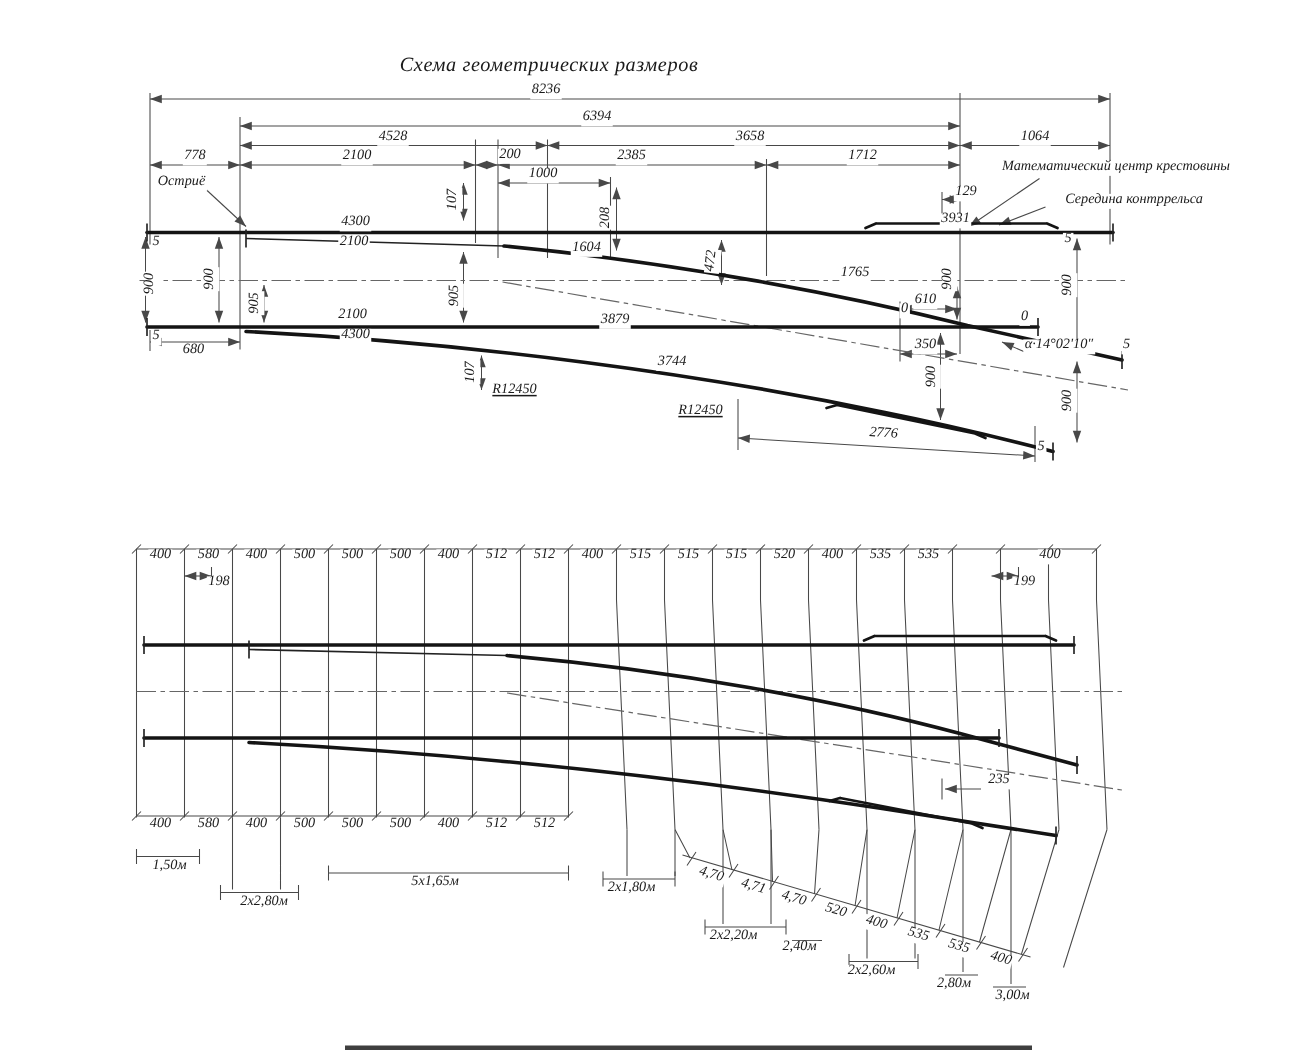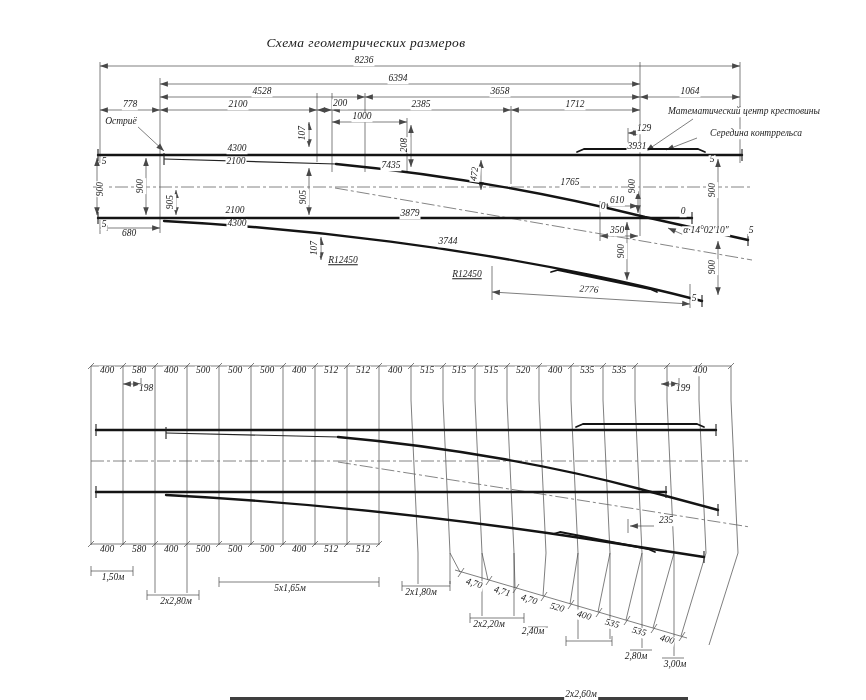--- a/index.html
+++ b/index.html
@@ -144,21 +144,21 @@
       <span class="dim" style="left: 362px; top: 117px; transform: translate(-50%, -50%);">1000</span>
       <span class="dim" style="left: 121px; top: 122px; transform: translate(-50%, -50%);">Остриё</span>
       <span class="dim" style="left: 744px; top: 112px; transform: translate(-50%, -50%);">Математический центр крестовины</span>
       <span class="dim" style="left: 756px; top: 134px; transform: translate(-50%, -50%);">Середина контррельса</span>
       <span class="dim" style="left: 644px; top: 129px; transform: translate(-50%, -50%);">129</span>
       <span class="dim" style="left: 637px; top: 147px; transform: translate(-50%, -50%);">3931</span>
       <span class="dim" style="left: 303px; top: 133px; transform: translate(-50%, -50%) rotate(-90deg);">107</span>
       <span class="dim" style="left: 405px; top: 145px; transform: translate(-50%, -50%) rotate(-90deg);">208</span>
       <span class="dim" style="left: 237px; top: 149px; transform: translate(-50%, -50%);">4300</span>
       <span class="dim" style="left: 236px; top: 162px; transform: translate(-50%, -50%);">2100</span>
-      <span class="dim" style="left: 391px; top: 166px; transform: translate(-50%, -50%);">7435</span>
+      <span class="dim" style="left: 391px; top: 166px; transform: translate(-50%, -50%);">1604</span>
       <span class="dim" style="left: 475px; top: 174px; transform: translate(-50%, -50%) rotate(-83deg);">472</span>
       <span class="dim" style="left: 570px; top: 183px; transform: translate(-50%, -50%); text-align: right;">1765</span>
       <span class="dim" style="left: 101px; top: 189px; transform: translate(-50%, -50%) rotate(-90deg);">900</span>
       <span class="dim" style="left: 141px; top: 186px; transform: translate(-50%, -50%) rotate(-90deg);">900</span>
       <span class="dim" style="left: 171px; top: 202px; transform: translate(-50%, -50%) rotate(-90deg);">905</span>
       <span class="dim" style="left: 304px; top: 197px; transform: translate(-50%, -50%) rotate(-90deg);">905</span>
       <span class="dim" style="left: 633px; top: 186px; transform: translate(-50%, -50%) rotate(-90deg);">900</span>
       <span class="dim" style="left: 713px; top: 190px; transform: translate(-50%, -50%) rotate(-90deg);">900</span>
       <span class="dim" style="left: 617px; top: 201px; transform: translate(-50%, -50%);">610</span>
       <span class="dim" style="left: 603px; top: 207px; transform: translate(-50%, -50%);">0</span>
@@ -220,18 +220,18 @@
       <span class="dim" style="left: 612px; top: 624px; transform: translate(-50%, -50%) rotate(16deg);">535</span>
       <span class="dim" style="left: 639px; top: 632px; transform: translate(-50%, -50%) rotate(16deg);">535</span>
       <span class="dim" style="left: 667px; top: 640px; transform: translate(-50%, -50%) rotate(16deg);">400</span>
       <span class="dim" style="left: 666px; top: 521px; transform: translate(-50%, -50%);">235</span>
       <span class="dim" style="left: 113px; top: 578px; transform: translate(-50%, -50%);">1,50м</span>
       <span class="dim" style="left: 176px; top: 602px; transform: translate(-50%, -50%);">2х2,80м</span>
       <span class="dim" style="left: 290px; top: 589px; transform: translate(-50%, -50%);">5х1,65м</span>
       <span class="dim" style="left: 421px; top: 593px; transform: translate(-50%, -50%);">2х1,80м</span>
       <span class="dim" style="left: 489px; top: 625px; transform: translate(-50%, -50%);">2х2,20м</span>
       <span class="dim" style="left: 533px; top: 632px; transform: translate(-50%, -50%);">2,40м</span>
-      <span class="dim" style="left: 581px; top: 648px; transform: translate(-50%, -50%); margin-top: 47px;">2х2,60м</span>
+      <span class="dim" style="left: 581px; top: 648px; transform: translate(-50%, -50%);">2х2,60м</span>
       <span class="dim" style="left: 636px; top: 657px; transform: translate(-50%, -50%);">2,80м</span>
       <span class="dim" style="left: 675px; top: 665px; transform: translate(-50%, -50%);">3,00м</span>
     </div>
 
 </div>
 
 </body></html>

